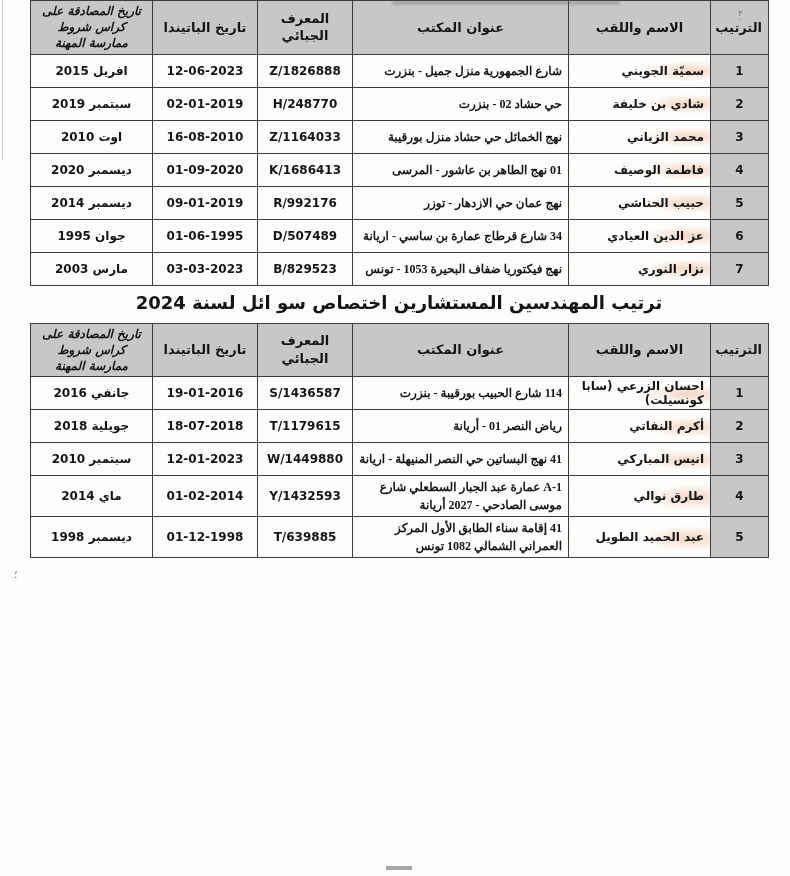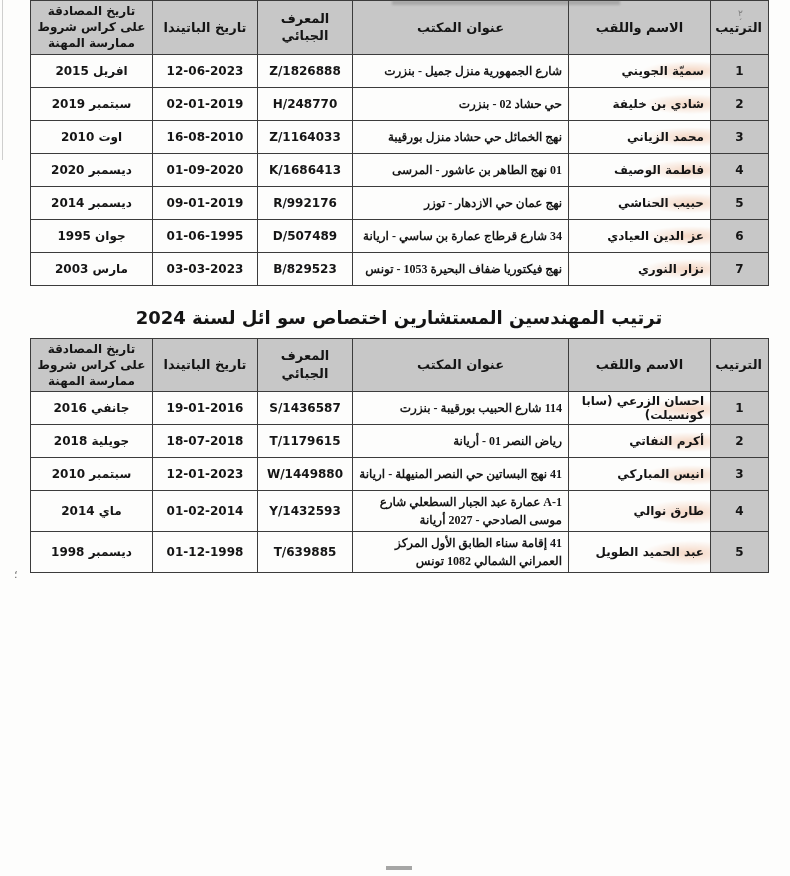--- a/index.html
+++ b/index.html
@@ -13,21 +13,21 @@
     color:#141414;
     box-sizing:border-box;
   }
   .doc-title{
     margin:60px 22px 10px 30px;
     text-align:center;
     font-size:18px;
     font-weight:bold;
     direction:rtl;
   }
-  .doc-title.second{margin-top:21px;}
+  .doc-title.second{margin-top:6px;}
   table.rank-table{
     direction:rtl;
     table-layout:fixed;
     border-collapse:collapse;
     width:738px;
     margin:0 0 0 30px;
     background:#fdfdfc;
   }
   table.rank-table th, table.rank-table td{
     border:1px solid #3c3c3c;
@@ -37,21 +37,21 @@
     color:#151515;
     overflow:hidden;
   }
   table.rank-table th{
     background:#c7c7c7;
     height:44px;
     font-size:13px;
     text-align:center;
     line-height:1.35;
   }
-  table.rank-table th.col-approval{font-size:12px;}
+  table.rank-table th.col-approval{font-size:12px;font-style:italic;}
   table.rank-table td{height:28px;font-size:12px;}
   td.col-rank{
     background:#c7c7c7;
     text-align:center;
     font-size:13px;
   }
   td.col-name{
     text-align:right;
     font-size:13px;
     background-image:radial-gradient(ellipse 46% 42% at 86% 52%, rgba(224,122,60,0.30), rgba(224,122,60,0) 75%);

